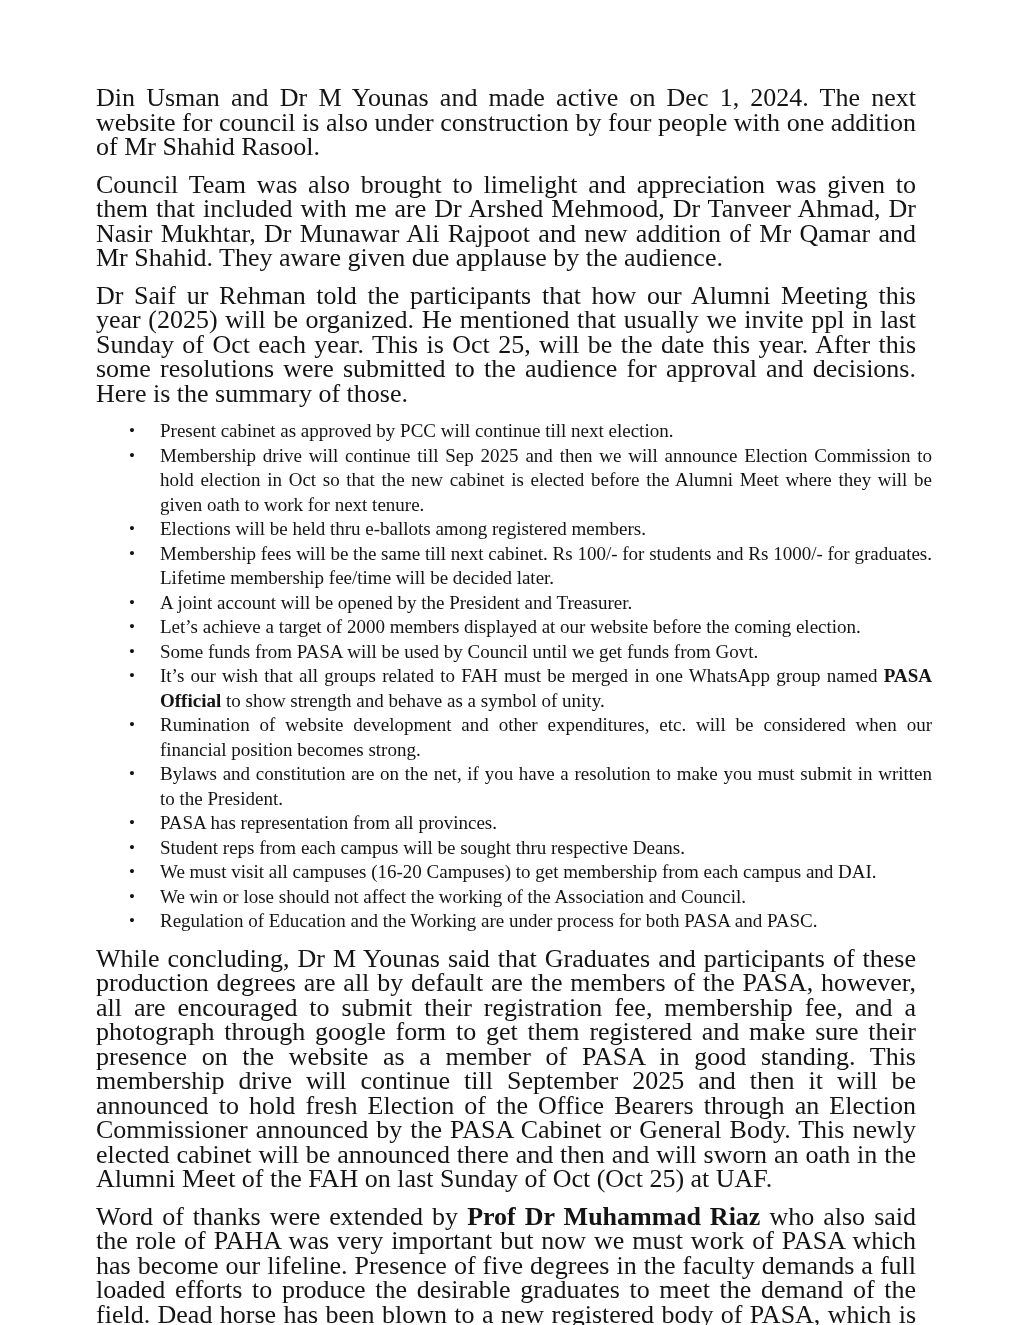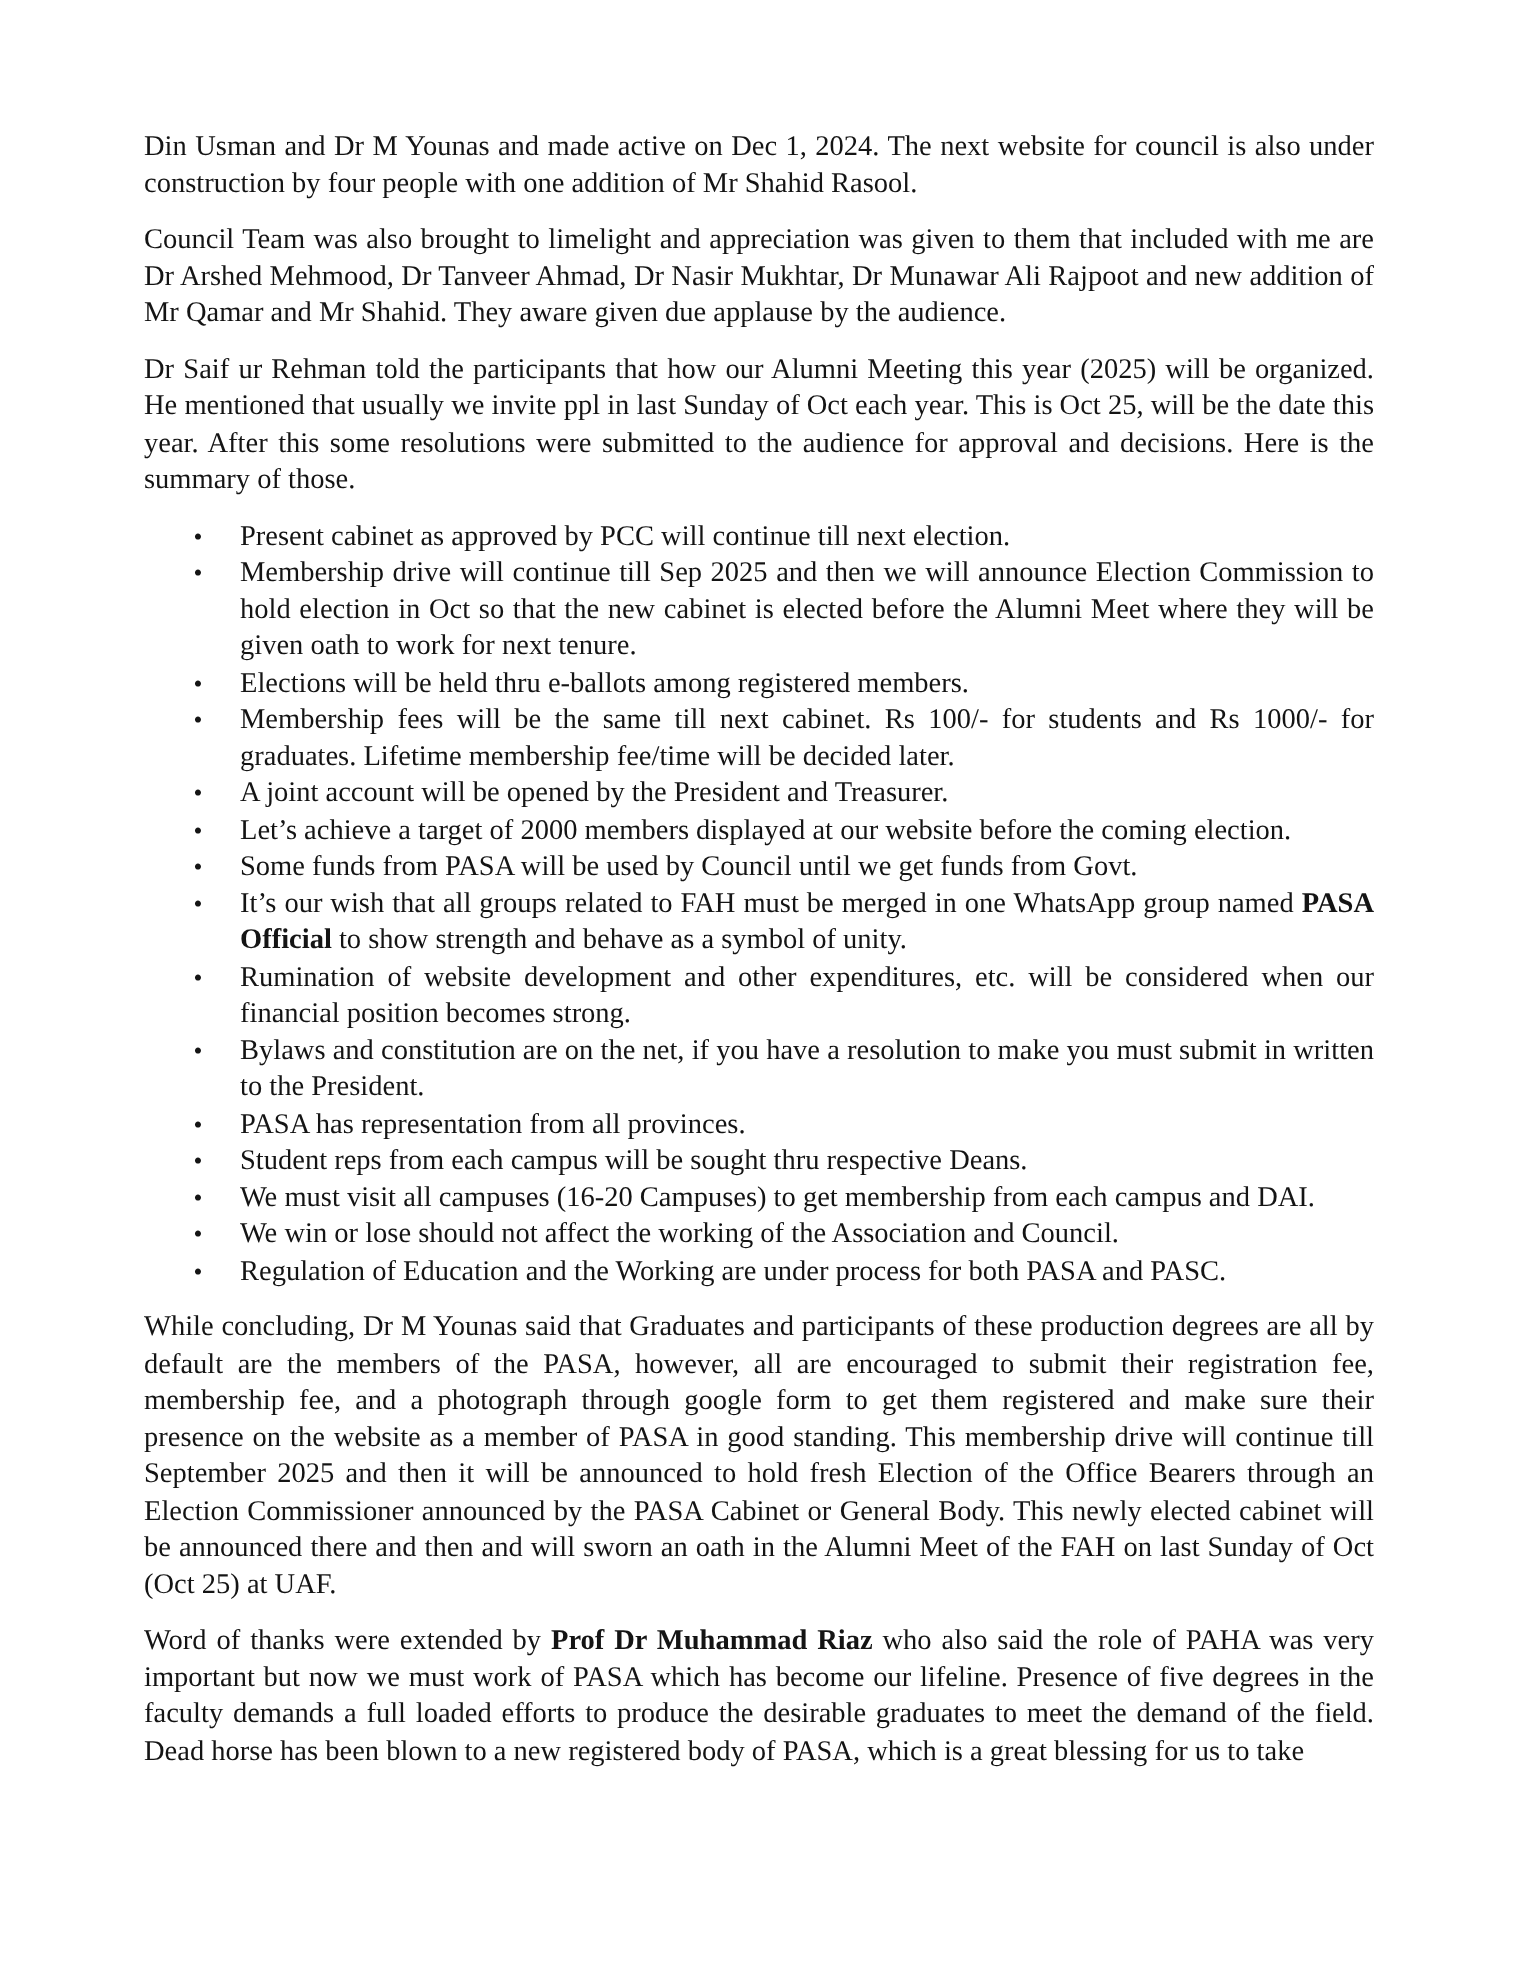--- a/index.html
+++ b/index.html
@@ -15,26 +15,26 @@
     overflow: hidden;
   }
   .page {
     box-sizing: border-box;
     width: 1024px;
     height: 1325px;
     padding: 86px 92px 0 96px;
   }
   .page p {
     margin: 0 16px 13px 0;
-    font-size: 19px;
+    font-size: 26px;
     line-height: 24.5px;
     text-align: justify;
   }
   .page ul {
-    margin: 2px 16px 13px 0;
+    margin: 2px 0 13px 0;
     padding: 0 0 0 64px;
     list-style: none;
   }
   .page li {
     position: relative;
     font-size: 19px;
     line-height: 24.5px;
     text-align: justify;
   }
   .page li::before {

